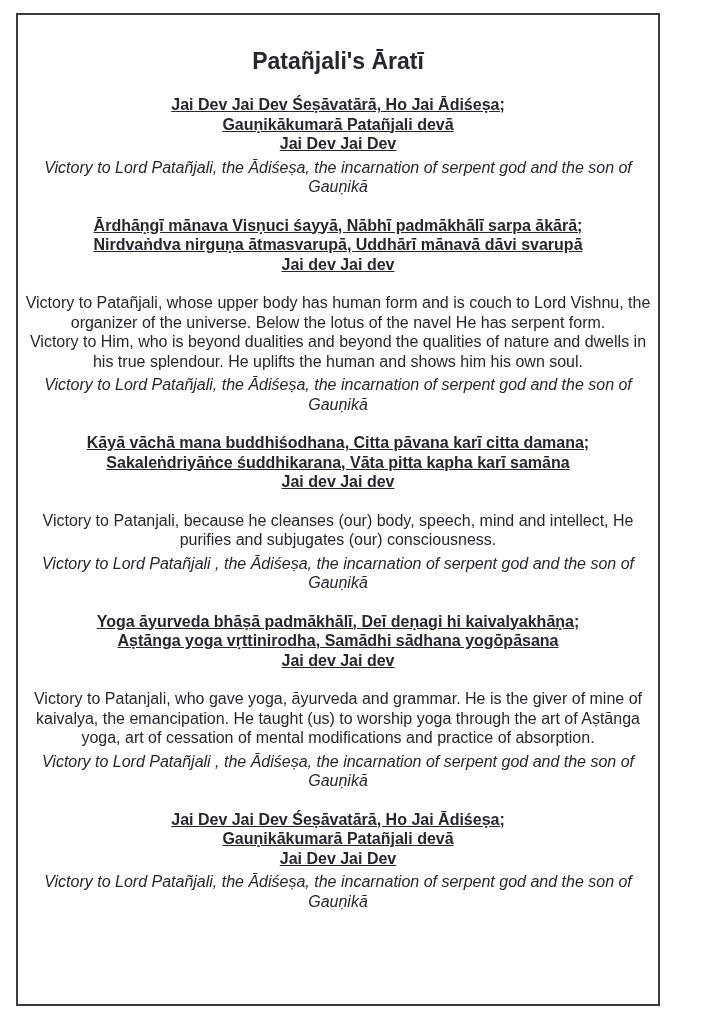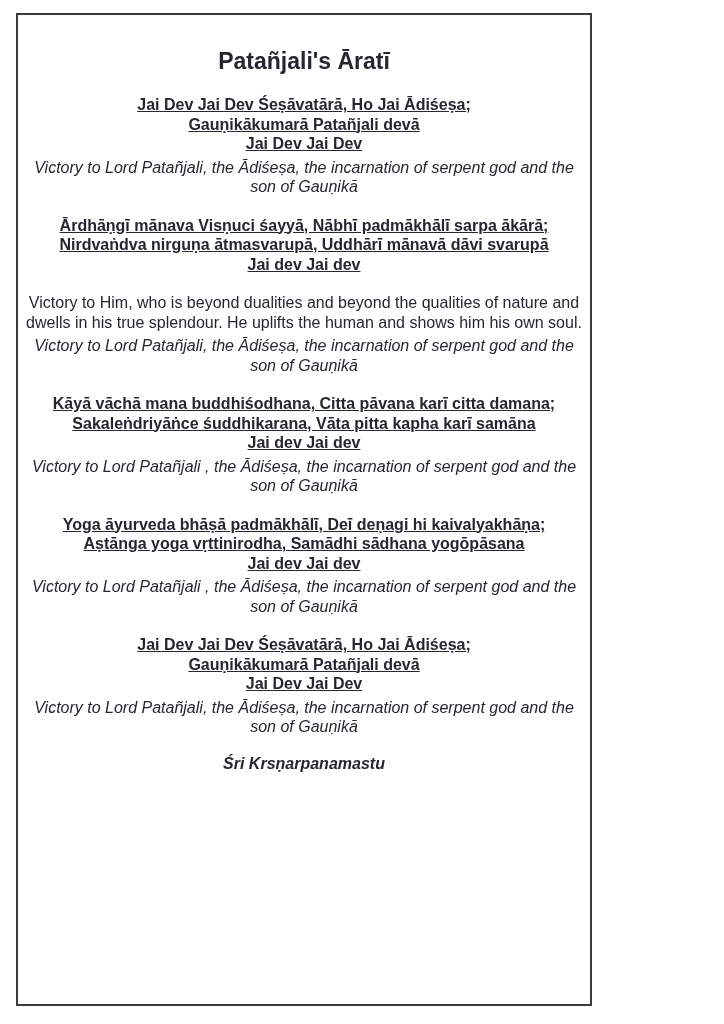--- a/index.html
+++ b/index.html
@@ -11,21 +11,21 @@
   body {
     width: 724px;
     height: 1024px;
     position: relative;
     color: #26262e;
   }
   .sheet {
     position: absolute;
     left: 16px;
     top: 13px;
-    width: 576px;
+    width: 644px;
     height: 993px;
     border: 2px solid #3a3a42;
     box-sizing: border-box;
     padding-top: 32px;
     overflow: hidden;
   }
   .content {
     max-width: 658px;
     margin: 0 auto;
     text-align: center;
@@ -44,21 +44,21 @@
     margin: 19px 0 0 0;
     text-decoration: underline;
   }
   .section:first-of-type .stanza {
     margin-top: 0;
   }
   .prose {
     margin: 19px 0 0 0;
   }
   .prose + .prose {
-    margin-top: 8px;
+    margin-top: 0;
   }
   .translation {
     font-style: italic;
     margin: 4px;
   }
   .colophon {
     font-weight: bold;
     font-style: italic;
     margin: 17px 0 0 0;
   }
@@ -75,41 +75,43 @@
       <p class="stanza">Jai Dev Jai Dev Śeṣāvatārā, Ho Jai Ādiśeṣa;
 Gauṇikākumarā Patañjali devā
 Jai Dev Jai Dev</p>
       <p class="translation">Victory to Lord Patañjali, the Ādiśeṣa, the incarnation of serpent god and the son of Gauṇikā</p>
     </div>
 
     <div class="section">
       <p class="stanza">Ārdhāṇgī mānava Visṇuci śayyā, Nābhī padmākhālī sarpa ākārā;
 Nirdvaṅdva nirguṇa ātmasvarupā, Uddhārī mānavā dāvi svarupā
 Jai dev Jai dev</p>
+      <p class="prose">Victory to Patañjali, whose upper body has human form and is couch to Lord Vishnu, the organizer of the universe. Below the lotus of the navel He has serpent form.</p>
       <p class="prose">Victory to Him, who is beyond dualities and beyond the qualities of nature and dwells in his true splendour. He uplifts the human and shows him his own soul.</p>
       <p class="translation">Victory to Lord Patañjali, the Ādiśeṣa, the incarnation of serpent god and the son of Gauṇikā</p>
     </div>
 
     <div class="section">
       <p class="stanza">Kāyā vāchā mana buddhiśodhana, Citta pāvana karī citta damana;
 Sakaleṅdriyāṅce śuddhikarana, Vāta pitta kapha karī samāna
 Jai dev Jai dev</p>
+      <p class="prose">Victory to Patanjali, because he cleanses (our) body, speech, mind and intellect, He purifies and subjugates (our) consciousness.</p>
       <p class="translation">Victory to Lord Patañjali , the Ādiśeṣa, the incarnation of serpent god and the son of Gauṇikā</p>
     </div>
 
     <div class="section">
       <p class="stanza">Yoga āyurveda bhāṣā padmākhālī, Deī deṇagi hi kaivalyakhāṇa;
 Aṣtānga yoga vṛttinirodha, Samādhi sādhana yogōpāsana
 Jai dev Jai dev</p>
+      <p class="prose">Victory to Patanjali, who gave yoga, āyurveda and grammar. He is the giver of mine of kaivalya, the emancipation. He taught (us) to worship yoga through the art of Aṣtānga yoga, art of cessation of mental modifications and practice of absorption.</p>
       <p class="translation">Victory to Lord Patañjali , the Ādiśeṣa, the incarnation of serpent god and the son of Gauṇikā</p>
     </div>
 
     <div class="section">
       <p class="stanza">Jai Dev Jai Dev Śeṣāvatārā, Ho Jai Ādiśeṣa;
 Gauṇikākumarā Patañjali devā
 Jai Dev Jai Dev</p>
       <p class="translation">Victory to Lord Patañjali, the Ādiśeṣa, the incarnation of serpent god and the son of Gauṇikā</p>
     </div>
 
-    <p class="colophon">Śri Krsṇarpanamastu</p>
 
   </div>
 </div>
 
 </body></html>

